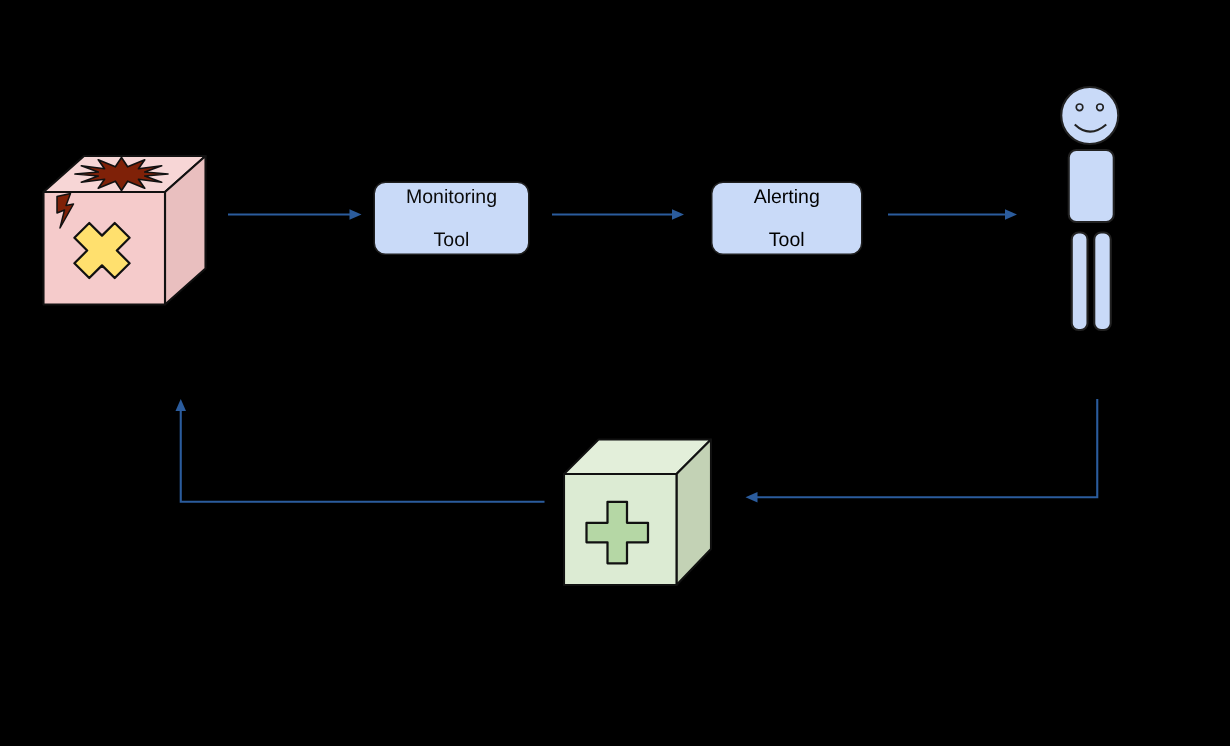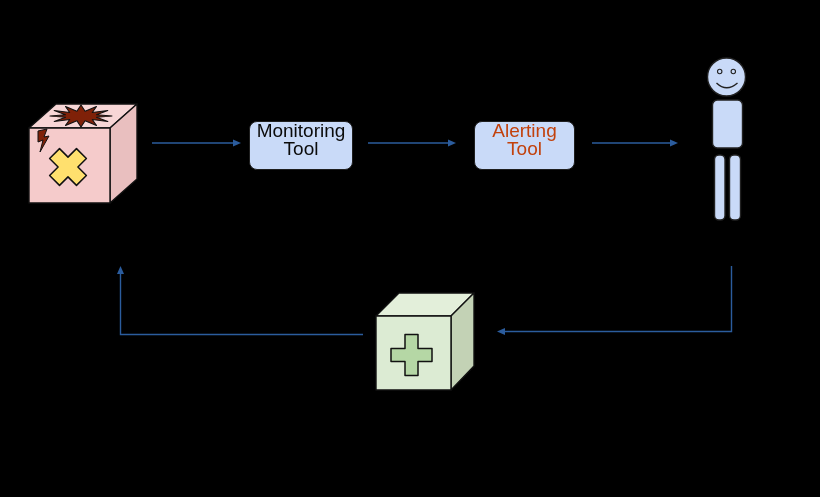--- a/index.html
+++ b/index.html
@@ -13,23 +13,23 @@
   }
   .diagram-svg { position: absolute; inset: 0; }
   .tool-box {
     position: absolute;
     background: #c9daf8;
     border: 1px solid #1f1f1f;
     border-radius: 8px;
     display: flex;
     flex-direction: column;
     align-items: center;
-    justify-content: flex-start;
+    justify-content: space-between;
     text-align: center;
-    font-size: 19px;
+    font-size: 13px;
     line-height: 18px;
     color: #0b0b0b;
     box-sizing: border-box;
   }
   #monitoring-box { left: 249px; top: 121px; width: 104px; height: 49px; }
   #alerting-box  { left: 474px; top: 121px; width: 101px; height: 49px; }
 </style>
 </head>
 <body>
 
@@ -77,18 +77,18 @@
       <polygon points="497,331.5 505,328 505,335"></polygon>
       <polygon points="120.5,266 117,274 124,274"></polygon>
     </g>
   </svg>
 
   <div class="tool-box" id="monitoring-box" style="background-color: rgb(201, 218, 248); border-color: rgb(31, 31, 31); color: rgb(11, 11, 11);">
     <span>Monitoring</span>
     <span>Tool</span>
   </div>
 
-  <div class="tool-box" id="alerting-box" style="background-color: rgb(201, 218, 248); border-color: rgb(31, 31, 31); color: #c2410c;">
+  <div class="tool-box" id="alerting-box" style="background-color: rgb(201, 218, 248); border-color: rgb(31, 31, 31); color: #000000;">
     <span>Alerting</span>
     <span>Tool</span>
   </div>
 
 </div>
 
 </body></html>

